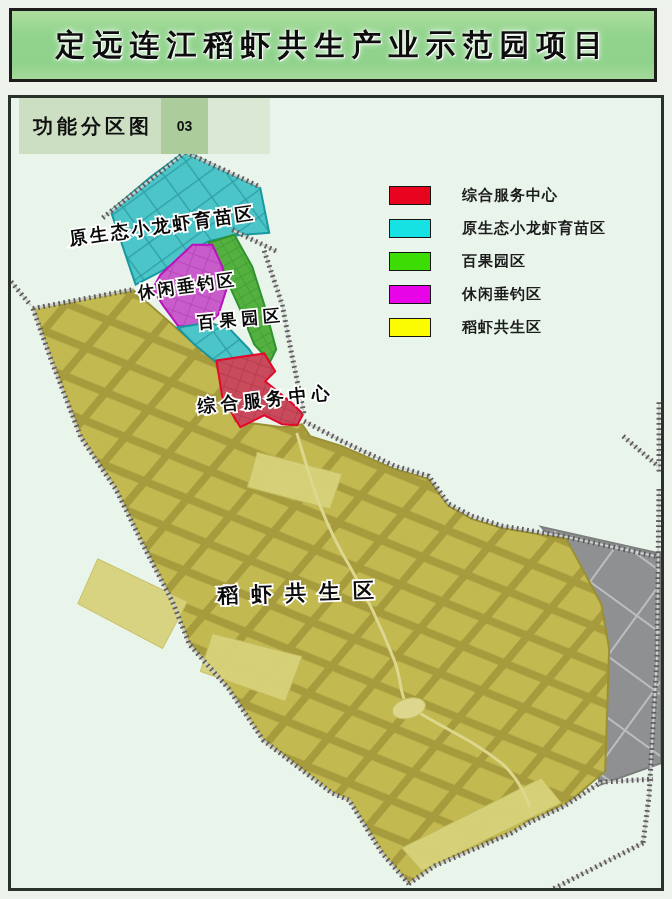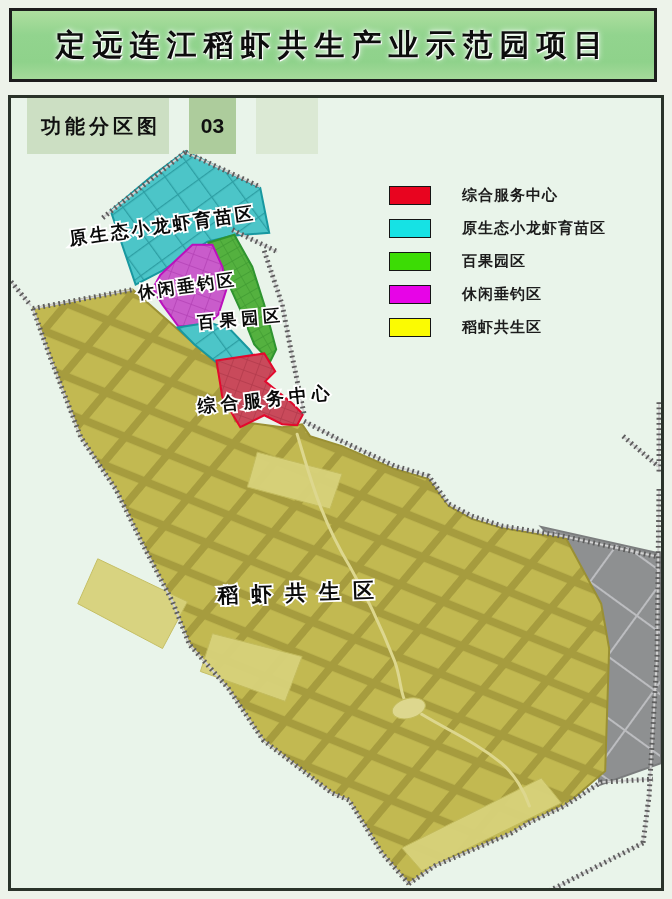--- a/index.html
+++ b/index.html
@@ -22,28 +22,28 @@
     white-space:nowrap;
     text-align:right;
   }
   
   .map-panel{
     position:absolute;left:8px;top:95px;width:650px;height:790px;
     border:3px solid #2a332a;background:#e9f4ea;
   }
   .map-svg{position:absolute;left:0;top:0;}
   
-  .zone-bar{position:absolute;left:16px;top:0;height:56px;display:flex;z-index:5;gap:20px;}
+  .zone-bar{position:absolute;left:8px;top:0;height:56px;display:flex;z-index:5;}
   .zone-bar .seg1{
     width:128px;background:#ccdfc3;display:flex;align-items:center;
     padding-left:14px;font-weight:bold;font-size:20px;color:#101010;letter-spacing:4px;
   }
   .zone-bar .seg2{
     width:47px;background:#adcc9c;display:flex;align-items:center;justify-content:center;
-    font-weight:bold;font-size:21px;color:#101010;
+    font-weight:bold;font-size:14px;color:#101010;
   }
   .zone-bar .seg3{width:62px;background:#dbe9d4;}
   
   .legend{position:absolute;left:362px;top:88px;z-index:5;}
   .legend-title{
     font-weight:bold;font-size:21px;color:#090909;letter-spacing:2px;margin-bottom:20px;
   }
   .legend-row{display:flex;align-items:center;margin:0 0 15px 16px;height:18px;}
   .legend-swatch{
     width:40px;height:17px;border:1px solid #151515;flex:0 0 auto;

